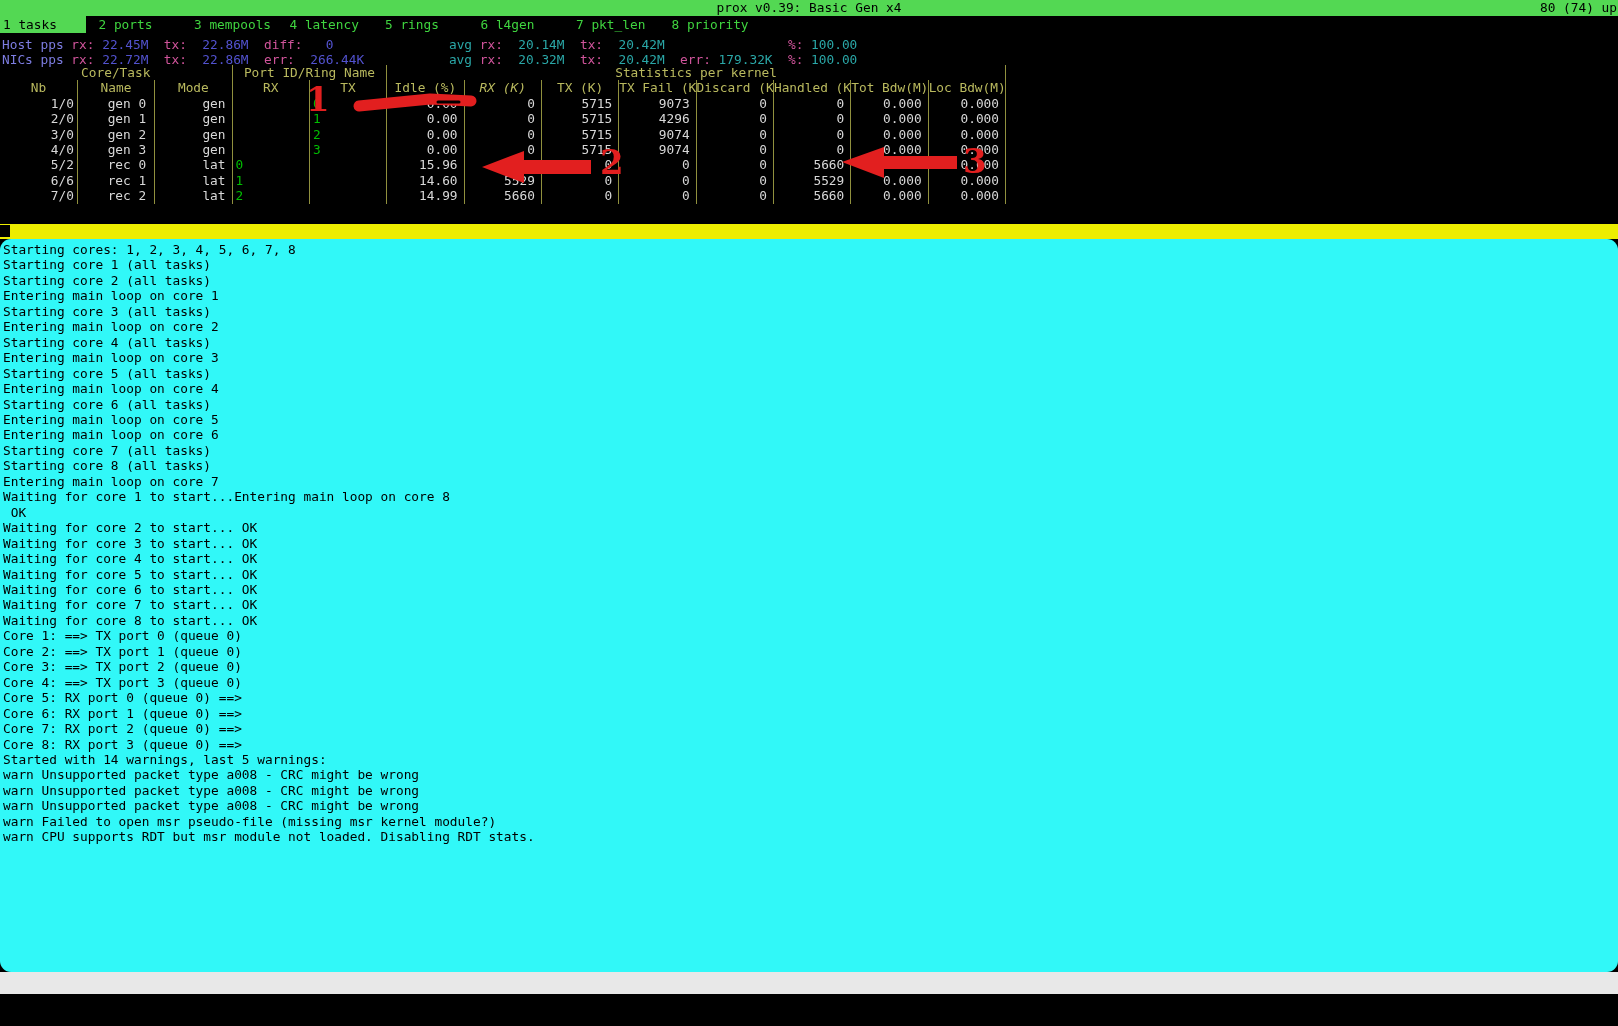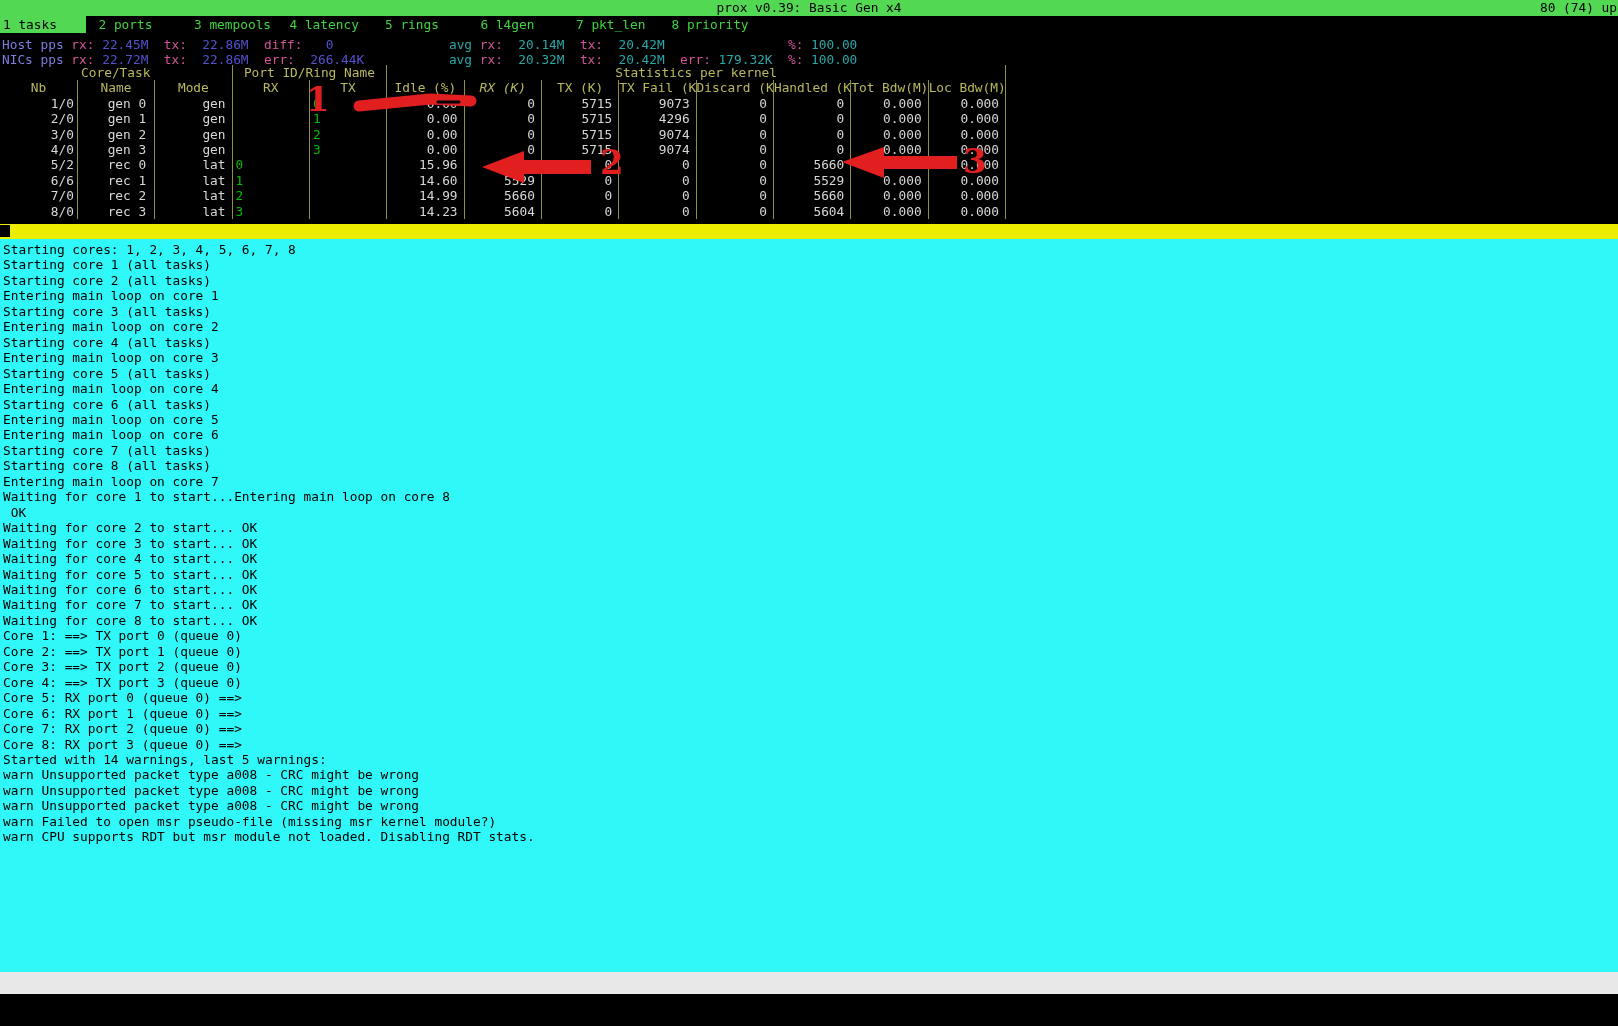--- a/index.html
+++ b/index.html
@@ -30,21 +30,21 @@
   .tbl th,.tbl td{padding:0;height:15.4px;line-height:15.4px;font-weight:normal;overflow:hidden;white-space:pre;font-size:12.8px;}
   .tbl th{color:var(--c-khaki);text-align:center;border-right:1px solid var(--c-olive);}
   .tbl td{border-right:1px solid var(--c-olive);text-align:right;padding-right:6px;box-sizing:border-box;}
   .tbl td.c0{padding-right:3px;} .tbl td.c1{padding-right:8px;}
   .tbl td.port{text-align:left;padding-left:3px;color:var(--c-portgreen);}
   
   .ybar{position:absolute;top:224px;left:0;width:100%;height:15px;background:var(--c-yellow);}
   .cursor{position:absolute;left:0;top:1px;width:10px;height:12px;background:#000;}
   
   .console{position:absolute;top:239px;left:0;width:100%;height:733px;background:var(--c-cyan);color:#000;
-           padding:3px 0 0 3px;box-sizing:border-box;line-height:15.45px;white-space:pre;}
+           padding:3px 0 0 3px;box-sizing:border-box;line-height:15.45px;white-space:pre;border-radius:11px;}
   
   .statusbar{position:absolute;top:972px;left:0;width:100%;height:22px;background:var(--c-status);color:#000;
              line-height:21px;padding-left:2px;box-sizing:border-box;white-space:pre;}
   .bottomstrip{position:absolute;top:994px;left:0;width:100%;height:32px;background:#000;}
   
   .ann-overlay{position:absolute;top:0;left:0;width:1618px;height:1026px;pointer-events:none;}
   .ann-num{position:absolute;color:var(--c-red);font-family:"DejaVu Serif","Liberation Serif",serif;
            font-weight:bold;font-size:34px;line-height:30px;}
 </style>
 </head>
@@ -192,35 +192,20 @@
           <td class="c1">rec 2</td>
           <td class="c2">lat</td>
           <td class="c3 port">2</td>
           <td class="c4"></td>
           <td class="c5">14.99</td>
           <td class="c6">5660</td>
           <td class="c7">0</td>
           <td class="c8">0</td>
           <td class="c9">0</td>
           <td class="c10">5660</td>
-          <td class="c11">0.000</td>
-          <td class="c12">0.000</td>
-        </tr>
-        <tr>
-          <td class="c0">8/0</td>
-          <td class="c1">rec 3</td>
-          <td class="c2">lat</td>
-          <td class="c3 port">3</td>
-          <td class="c4"></td>
-          <td class="c5">14.23</td>
-          <td class="c6">5604</td>
-          <td class="c7">0</td>
-          <td class="c8">0</td>
-          <td class="c9">0</td>
-          <td class="c10">5604</td>
           <td class="c11">0.000</td>
           <td class="c12">0.000</td>
         </tr>
       </tbody>
   </table>
 
   <div class="ybar">
     <div class="cursor"></div>
   </div>
 

